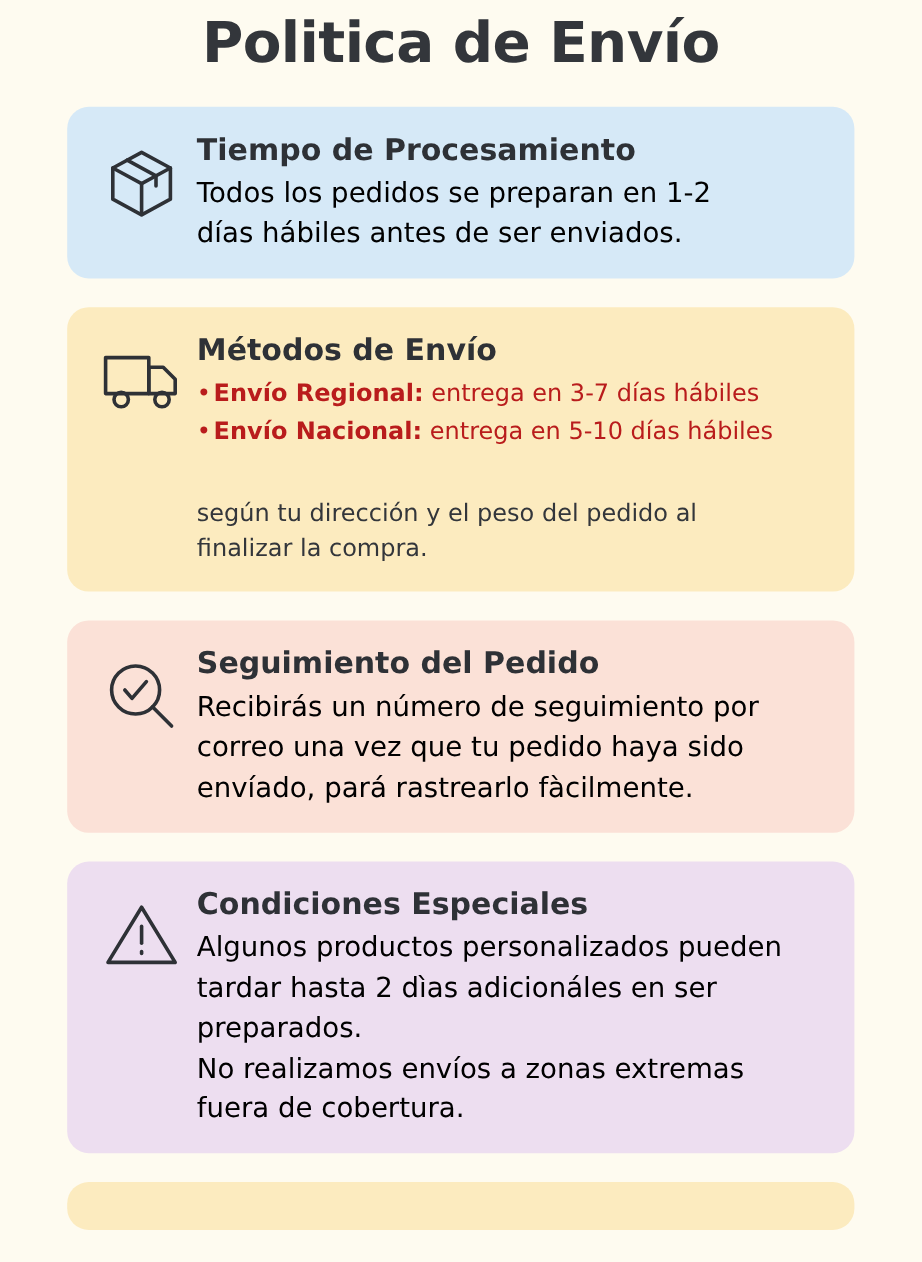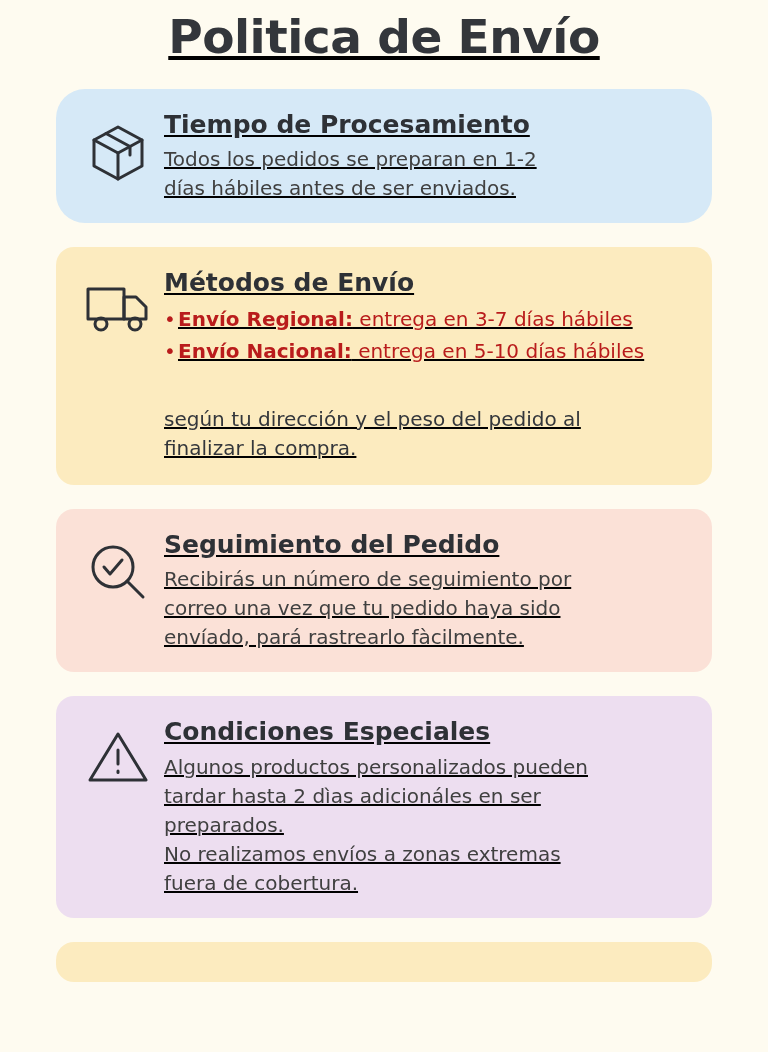--- a/index.html
+++ b/index.html
@@ -12,21 +12,20 @@
     background: #FEFBF0;
     font-family: "DejaVu Sans", sans-serif;
     overflow: hidden;
   }
   .page {
     position: relative;
     width: 768px;
     height: 1052px;
     background: #FEFBF0;
     box-sizing: border-box;
-    text-decoration: underline;
   }
   .title {
     text-align: center;
     font-size: 47px;
     font-weight: bold;
     color: #33363B;
     letter-spacing: -0.5px;
     padding: 8px 0 0 0;
     margin: 0;
     line-height: 1.25;
@@ -55,22 +54,22 @@
     padding-top: 2px;
   }
   .card-title {
     font-size: 25px;
     font-weight: bold;
     color: #2E3136;
     margin: 0 0 4px 0;
     line-height: 1.3;
   }
   .card-text {
-    font-size: 20px;
-    color: #404040;
+    font-size: 23px;
+    color: #000000;
     line-height: 1.45;
     margin: 0;
   }
   .bullets {
     list-style: none;
     margin: 2px 0 10px 0;
     padding: 0;
   }
   .bullets li {
     font-size: 20px;
@@ -99,21 +98,21 @@
 </style>
 </head>
 <body>
 
 <div class="page">
 
   <h1 class="title">Politica de Envío</h1>
 
   <div class="cards">
 
-    <div class="card" style="background:#D6E9F7;border-radius:29px;">
+    <div class="card" style="background:#D6E9F7;">
       <div class="card-icon">
         <svg width="64" height="64" viewBox="0 0 64 64" fill="none" stroke="#2E3136" stroke-width="3" stroke-linejoin="round" stroke-linecap="round">
           <path d="M32 6 L56 19 L56 45 L32 58 L8 45 L8 19 Z"></path>
           <path d="M8 19 L32 32 L56 19"></path>
           <path d="M32 32 L32 58"></path>
           <path d="M20 12.5 L44 25.5 L44 34"></path>
         </svg>
       </div>
       <div class="card-body">
         <div class="card-title">Tiempo de Procesamiento</div>

